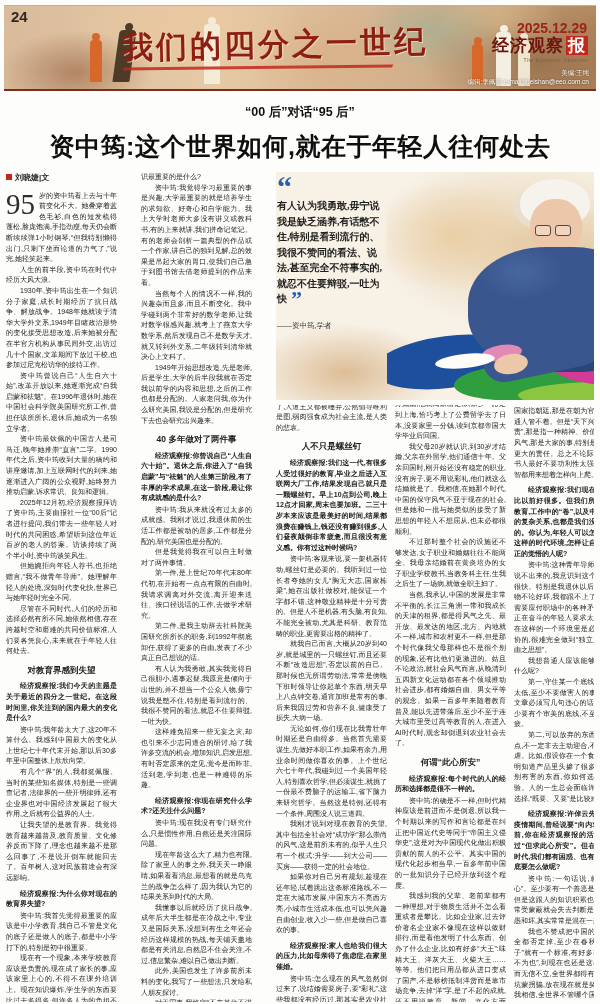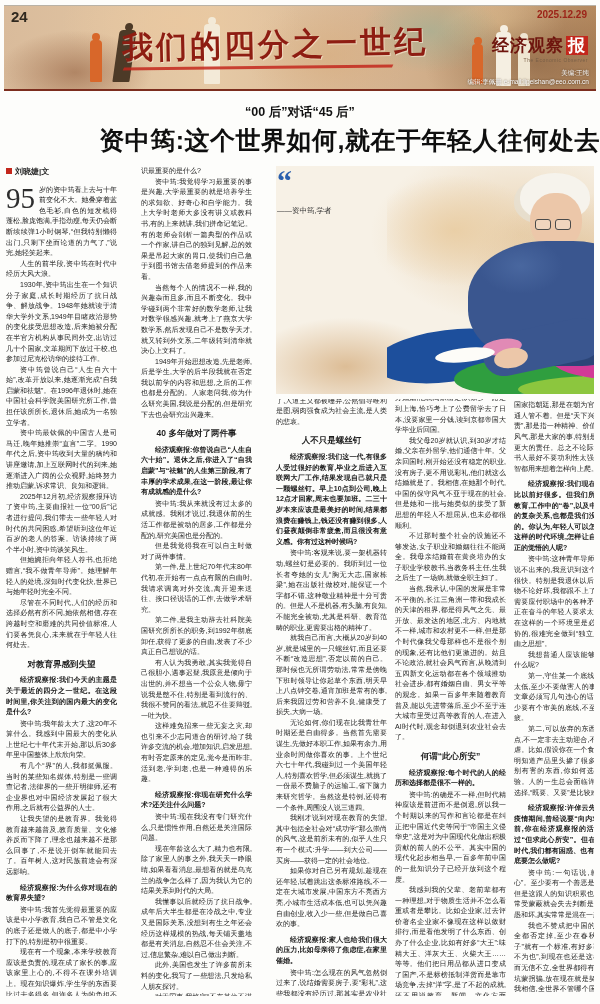--- a/index.html
+++ b/index.html
@@ -22,39 +22,39 @@
       linear-gradient(90deg,#d9bb9b,#e6caa6 35%,#d8b795 60%,#c8a37c 85%,#b58a60);
   }
   .pageno { position:absolute; left:7px; top:2px; font-size:15px; font-weight:bold; color:#30291f; }
   .series-title {
     position:absolute; left:118px; top:18px; font-family:"Liberation Serif", serif;
     font-size:31px; font-weight:bold; color:#8e1d12; letter-spacing:3px;
     text-shadow:1px 1px 0 rgba(255,240,220,.6); transform:rotate(-1.2deg);
   }
   .series-underline { position:absolute; left:120px; top:60px; width:268px; height:3px;
     background:#c3271c; transform:skewX(-25deg) rotate(-.6deg); opacity:.85; }
-  .banner-date { position:absolute; right:9px; top:3px; font-size:10px; font-weight:bold; color:#9c2418; }
+  .banner-date { position:absolute; right:9px; top:14px; font-size:14px; font-weight:bold; color:#9c2418; }
   .masthead { position:absolute; right:8px; top:28px; text-align:right;margin-left:36px; }
   .masthead-cn { font-family:"Liberation Serif", serif; font-size:17px; font-weight:bold; color:#6e140d; letter-spacing:1px; }
   .masthead-cn .last { background:#c3271c; color:#fff; padding:0 2px; margin-left:2px; }
   .masthead-en { font-size:5px; color:#7a5f46; letter-spacing:.5px; }
   .editors { position:absolute; right:7px; bottom:3px; text-align:right; font-size:6.5px; line-height:8.5px;
     color:#fff; text-shadow:0 0 2px rgba(60,40,20,.9); }
   .fig { position:absolute; border-radius:4px 4px 1px 1px; }
   .fig::before { content:""; position:absolute; left:50%; top:-7px; transform:translateX(-50%);
     width:8px; height:8px; border-radius:50%; background:inherit; }
   .fig.orange1 { left:86px; top:34px; width:12px; height:42px; background:#d8672a; }
   .fig.brown1  { left:112px; top:24px; width:17px; height:52px; background:#4d3a27; transform:skewX(-8deg); }
   .fig.white1  { left:200px; top:18px; width:16px; height:60px; background:#f3ead8; }
   .fig.orange2 { left:468px; top:38px; width:11px; height:40px; background:#d8672a; }
   .fig.white2  { left:492px; top:26px; width:15px; height:54px; background:#f5efe2; }
   .fig.white3  { left:514px; top:34px; width:12px; height:46px; background:#efe6d2; }
   
   .kicker { text-align:center; margin-top:13px; font-size:12.5px; font-weight:bold; color:#111; }
-  .headline { text-align:right; margin-top:3px; font-size:25px; font-weight:900; color:#0f0f0f; letter-spacing:.5px; }
+  .headline { text-align:center; margin-top:9px; font-size:25px; font-weight:900; color:#0f0f0f; letter-spacing:.5px; }
   
   .bodywrap { display:flex; gap:24px; margin:9px 6px 0; height:830px; overflow:hidden; }
   .col { flex:0 0 111px; width:111px; overflow:hidden; font-size:7px; line-height:10.6px; text-align:justify; }
   .right-group { flex:0 0 349px; display:flex; flex-direction:column; }
   .cols3 { display:flex; gap:8px; flex:1; overflow:hidden;align-items:center; }
   .byline { font-size:8px; font-weight:bold; color:#2b2b2b; margin:1px 0 7px; }
   .byline .bullet { display:inline-block; width:6px; height:6px; background:#c3271c; margin-right:3px; }
   .dropcap { float:left; font-family:"Liberation Serif", serif; font-size:29px; line-height:24px;
     font-weight:normal; color:#2e2e2e; padding:1px 4px 0 0; }
   p.para, p.a { text-indent:2em; }
@@ -114,21 +114,21 @@
   <div class="masthead">
     <span class="masthead-cn"><span>经济观察</span><span class="last">报</span></span>
     <div class="masthead-en">The Economic Observer</div>
   </div>
   <div class="editors">
     <div>美编:王纯</div>
     <div>编辑:李佩珊  e-mail:lipeishan@eeo.com.cn</div>
   </div>
 </div>
 
-<div class="kicker">“00 后”对话“45 后”</div>
+<div class="kicker">“00 后”对话“95 后”</div>
 <h1 class="headline">资中筠:这个世界如何,就在于年轻人往何处去</h1>
 
 <div class="bodywrap">
   <div class="col">
     <div class="byline">
       <span class="bullet"></span><span>刘晓婕</span><span>|</span><span>文</span>
     </div>
   <p class="lead"><span class="dropcap">95</span>岁的资中筠看上去与十年前变化不大。她叠穿着蓝色毛衫,白色的短发梳得蓬松,脸庞饱满,手指劲瘦,每天仍会断断续续弹1小时钢琴,“但我特别懒得出门,只剩下坐而论道的力气了,”说完,她轻笑起来。</p>
       <p class="para">人生的前半段,资中筠在时代中经历大风大浪。</p>
       <p class="para">1930年,资中筠出生在一个知识分子家庭,成长时期经历了抗日战争、解放战争。1948年她就读于清华大学外文系,1949年目睹政治形势的变化接受思想改造,后来她被分配在半官方机构从事民间外交,出访过几十个国家,文革期间下放过干校,也参加过尼克松访华的接待工作。</p>
@@ -163,20 +163,21 @@
       <p class="a">资中筠:现在我没有专门研究什么,只是惯性作用,自然还是关注国际问题。</p>
       <p class="para">现在年龄这么大了,精力也有限,除了家里人的事之外,我天天一睁眼睛,如果看看消息,最想看的就是乌克兰的战争怎么样了,因为我认为它的结果关系到时代的大局。</p>
       <p class="para">我懂事以后就经历了抗日战争,成年后大半生都是在冷战之中,专业又是国际关系,没想到有生之年还会经历这样规模的热战,每天铺天盖地都是有关消息,自然忍不住会关注,不过,信息繁杂,难以自己做出判断。</p>
       <p class="para">此外,美国也发生了许多前所未料的变化,我写了一些想法,只发给私人朋友探讨。</p>
       <p class="para">对于国事,我恪守“不在其位不谋其政”,从不发表有关当前政策或建言的文字,可是网上常传出冒我名的这类东西,有的还加上头像,不熟悉的人常误以为真,我也借此机会再次澄清。</p>
     </div>
   <div class="right-group">
     <div class="media">
       <div class="pq">
         <div class="pq-open">“</div>
+        <div class="pq-text"><span>有人认为我勇敢,毋宁说我是缺乏涵养,有话憋不住,特别是看到流行的、我很不赞同的看法、说法,甚至完全不符事实的,就忍不住要辩驳,一吐为快</span><span class="pq-close">”</span></div>
         <div class="pq-attr">——资中筠,学者</div>
       </div>
       <div class="photo">
         <div class="ph-splash"></div>
         <div class="st st-blue"></div>
         <div class="st st-green"></div>
         <div class="st st-lgreen"></div>
         <div class="st st-pink"></div>
         <div class="ph-hair"></div>
         <div class="ph-face"></div>

